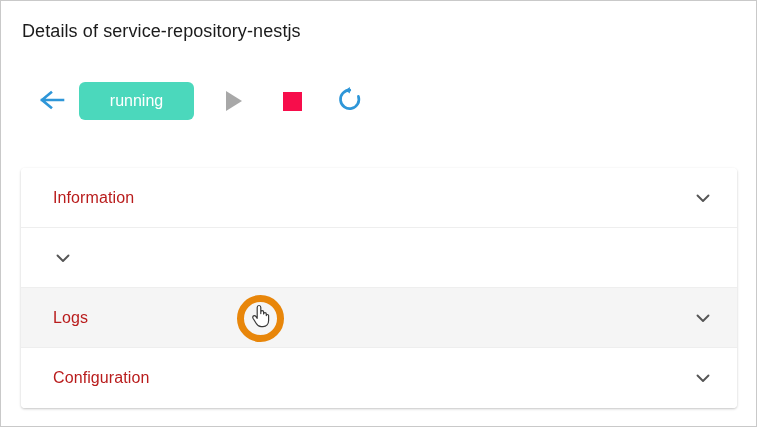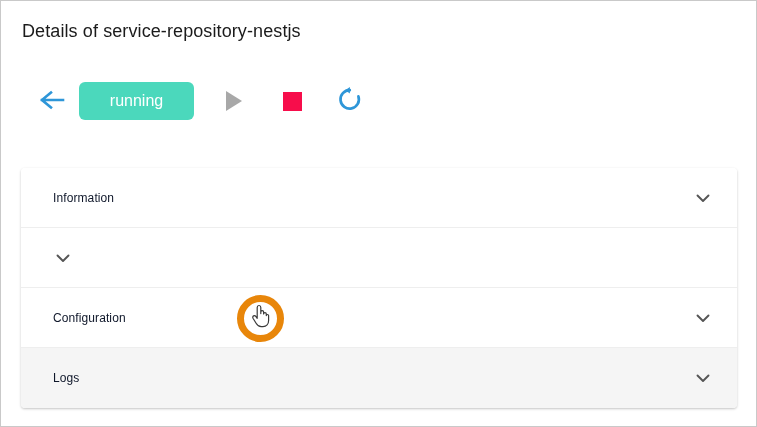--- a/index.html
+++ b/index.html
@@ -104,22 +104,22 @@
     justify-content: space-between;
     padding: 0 24px 0 32px;
     background: #ffffff;
     border-bottom: 1px solid #eeeeee;
     cursor: pointer;
     box-sizing: border-box;
   }
   .acc-row:last-child { border-bottom: none; }
   .acc-row.hovered { background: #f5f5f5; }
   .acc-label {
-    font-size: 12px;
-    color: #0f172a;
+    font-size: 16px;
+    color: #b91c1c;
     letter-spacing: 0.1px;
   }
   .chevron { width: 20px; height: 20px; display: block; }
 
   
   .cursor-ring {
     position: absolute;
     left: 236px;
     top: 294px;
     width: 47px;
@@ -188,31 +188,31 @@
     </div>
 
     <div class="acc-row">
       <span class="chevron">
         <svg width="20" height="20" viewBox="0 0 20 20" aria-hidden="true">
           <path d="M4.5 7.5 L10 13 L15.5 7.5" stroke="#555555" stroke-width="1.9" fill="none" stroke-linecap="round" stroke-linejoin="round"></path>
         </svg>
       </span>
     </div>
 
+    <div class="acc-row hovered">
+      <span class="acc-label">Logs</span>
+      <span class="chevron">
+        <svg width="20" height="20" viewBox="0 0 20 20" aria-hidden="true">
+          <path d="M4.5 7.5 L10 13 L15.5 7.5" stroke="#555555" stroke-width="1.9" fill="none" stroke-linecap="round" stroke-linejoin="round"></path>
+        </svg>
+      </span>
+    </div>
+
     <div class="acc-row">
       <span class="acc-label">Configuration</span>
-      <span class="chevron">
-        <svg width="20" height="20" viewBox="0 0 20 20" aria-hidden="true">
-          <path d="M4.5 7.5 L10 13 L15.5 7.5" stroke="#555555" stroke-width="1.9" fill="none" stroke-linecap="round" stroke-linejoin="round"></path>
-        </svg>
-      </span>
-    </div>
-
-    <div class="acc-row hovered">
-      <span class="acc-label">Logs</span>
       <span class="chevron">
         <svg width="20" height="20" viewBox="0 0 20 20" aria-hidden="true">
           <path d="M4.5 7.5 L10 13 L15.5 7.5" stroke="#555555" stroke-width="1.9" fill="none" stroke-linecap="round" stroke-linejoin="round"></path>
         </svg>
       </span>
     </div>
 
   </div>
 
   <div class="cursor-ring"></div>

